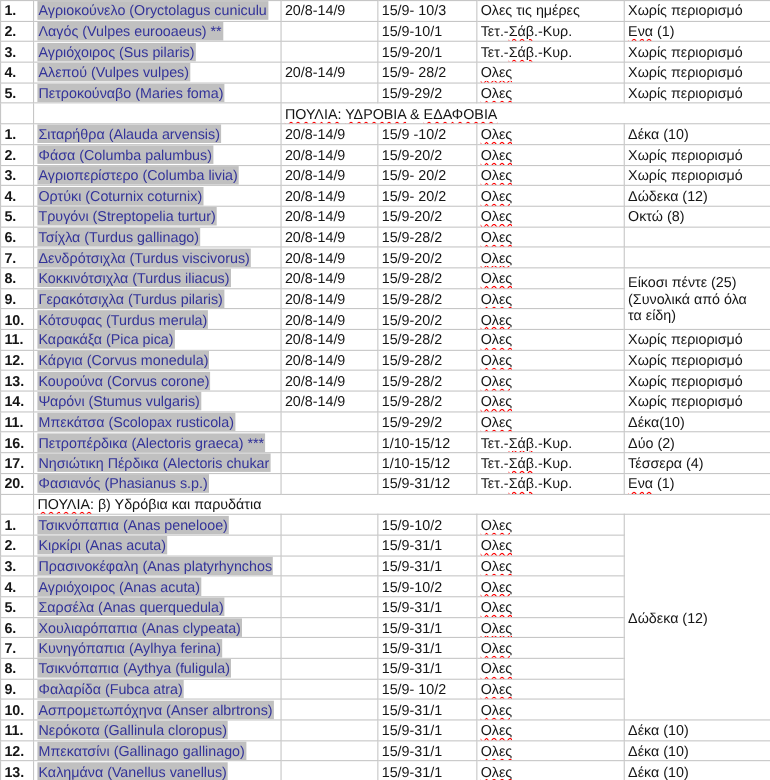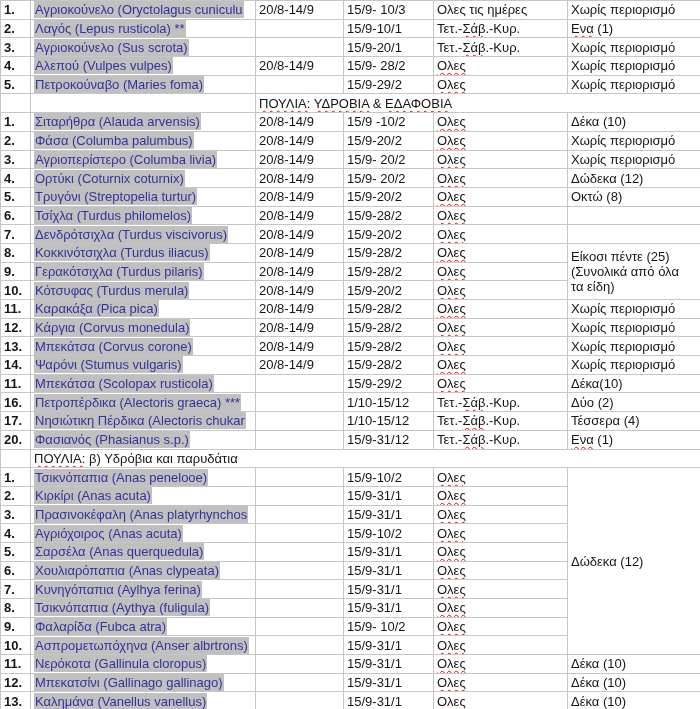--- a/index.html
+++ b/index.html
@@ -48,29 +48,29 @@
         <tr>
           <td class="num">1.</td>
           <td><span class="hl">Αγριοκούνελο (Oryctolagus cuniculu</span></td>
           <td>20/8-14/9</td>
           <td>15/9- 10/3</td>
           <td><span>Ολες τις ημέρες</span></td>
           <td><span>Χωρίς περιορισμό</span></td>
         </tr>
         <tr>
           <td class="num">2.</td>
-          <td><span class="hl">Λαγός (Lepus rusticola) **</span></td>
+          <td><span class="hl">Λαγός (Vulpes eurooaeus) **</span></td>
           <td></td>
           <td>15/9-10/1</td>
           <td><span>Τετ.-</span><span class="sq">Σάβ</span><span>.-Κυρ.</span></td>
           <td><span class="sq">Ενα</span><span> (1)</span></td>
         </tr>
         <tr>
           <td class="num">3.</td>
-          <td><span class="hl">Αγριοκούνελο (Sus scrota)</span></td>
+          <td><span class="hl">Αγριόχοιρος (Sus pilaris)</span></td>
           <td></td>
           <td>15/9-20/1</td>
           <td><span>Τετ.-</span><span class="sq">Σάβ</span><span>.-Κυρ.</span></td>
           <td><span>Χωρίς περιορισμό</span></td>
         </tr>
         <tr>
           <td class="num">4.</td>
           <td><span class="hl">Αλεπού (Vulpes vulpes)</span></td>
           <td>20/8-14/9</td>
           <td>15/9- 28/2</td>
@@ -125,21 +125,21 @@
         <tr>
           <td class="num">5.</td>
           <td><span class="hl">Τρυγόνι (Streptopelia turtur)</span></td>
           <td>20/8-14/9</td>
           <td>15/9-20/2</td>
           <td><span class="sq">Ολες</span></td>
           <td><span>Οκτώ (8)</span></td>
         </tr>
         <tr>
           <td class="num">6.</td>
-          <td><span class="hl">Τσίχλα (Turdus philomelos)</span></td>
+          <td><span class="hl">Τσίχλα (Turdus gallinago)</span></td>
           <td>20/8-14/9</td>
           <td>15/9-28/2</td>
           <td><span class="sq">Ολες</span></td>
           <td><span></span></td>
         </tr>
         <tr>
           <td class="num">7.</td>
           <td><span class="hl">Δενδρότσιχλα (Turdus viscivorus)</span></td>
           <td>20/8-14/9</td>
           <td>15/9-20/2</td>
@@ -179,21 +179,21 @@
         <tr>
           <td class="num">12.</td>
           <td><span class="hl">Κάργια (Corvus monedula)</span></td>
           <td>20/8-14/9</td>
           <td>15/9-28/2</td>
           <td><span class="sq">Ολες</span></td>
           <td><span>Χωρίς περιορισμό</span></td>
         </tr>
         <tr>
           <td class="num">13.</td>
-          <td><span class="hl">Μπεκάτσα (Corvus corone)</span></td>
+          <td><span class="hl">Κουρούνα (Corvus corone)</span></td>
           <td>20/8-14/9</td>
           <td>15/9-28/2</td>
           <td><span class="sq">Ολες</span></td>
           <td><span>Χωρίς περιορισμό</span></td>
         </tr>
         <tr>
           <td class="num">14.</td>
           <td><span class="hl">Ψαρόνι (Stumus vulgaris)</span></td>
           <td>20/8-14/9</td>
           <td>15/9-28/2</td>

